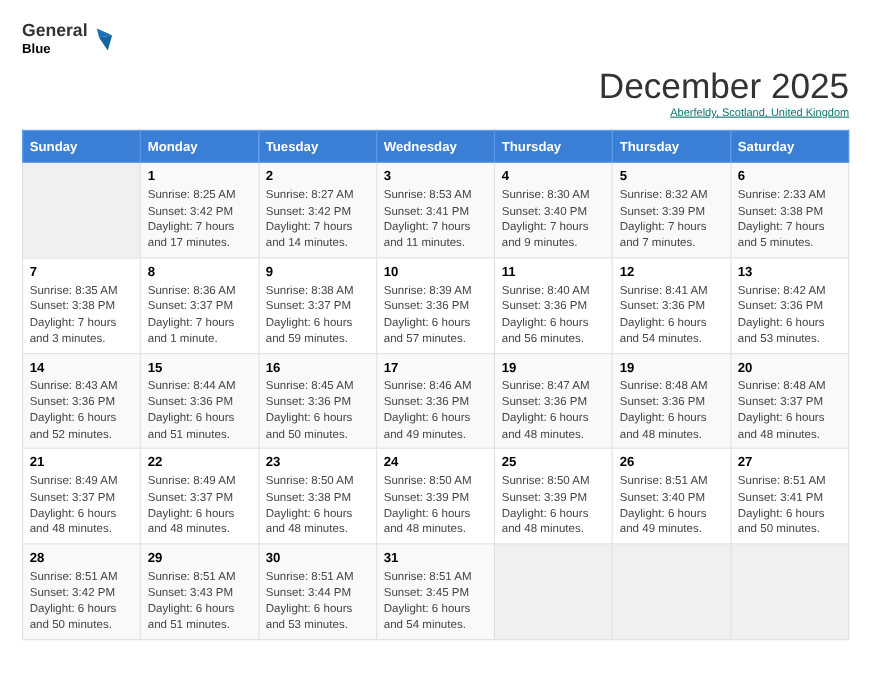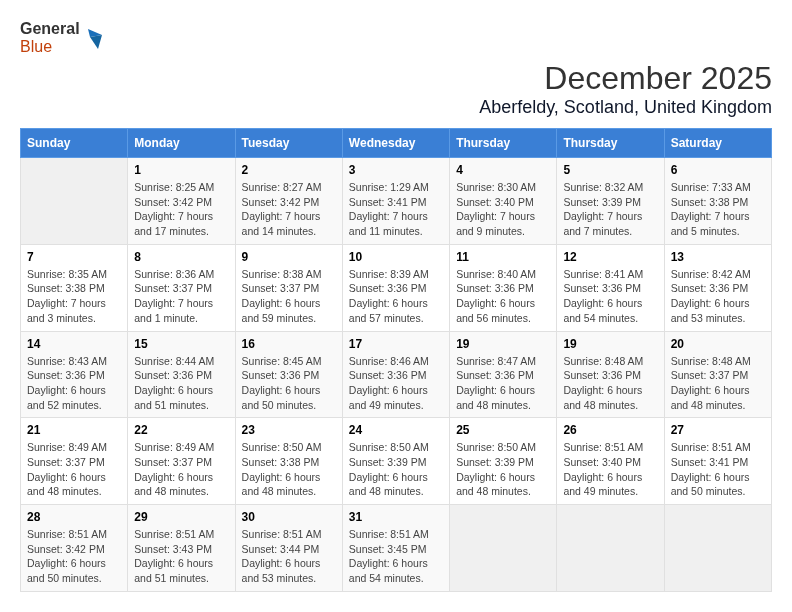--- a/index.html
+++ b/index.html
@@ -24,22 +24,23 @@
     .title-section {
       text-align: right;
     }
     .main-title {
       font-size: 32px;
       font-weight: normal;
       color: #333;
       margin-top: 40px;
     }
     .subtitle {
-      font-size: 18px;
-      color: #0f172a;
+      font-size: 10px;
+      color: #0f766e;
+      text-decoration: underline;
     }
     table {
       width: 100%;
       border-collapse: collapse;
       font-size: 11px;
       border-radius: 16px;
     }
     thead tr {
       background-color: #3a7fd5;
       color: #fff;
@@ -82,21 +83,21 @@
       background: #f0f0f0 !important;
     }
   </style>
 </head>
 <body>
 
 <div class="header-section">
   <div class="logo">
   <div style="line-height:1.1;">
     <span style="display:block;font-size:16px;font-weight:bold;color:#333;">General</span>
-    <span style="display:block;font-size:16px;font-weight:normal;color:#c2410c;">Blue</span>
+    <span style="display:block;font-size:12px;font-weight:bold;color:#000000;">Blue</span>
   </div>
   <svg width="22" height="22" viewBox="0 0 22 22">
     <polygon points="8,2 22,8 10,10" fill="#1a6fba"></polygon>
     <polygon points="10,10 22,8 18,22" fill="#1565a0"></polygon>
   </svg>
 </div>
   <div class="title-section">
     <div class="main-title">December 2025</div>
     <div class="subtitle">Aberfeldy, Scotland, United Kingdom</div>
   </div>
@@ -129,21 +130,21 @@
         <span class="day-number">2</span>
         <div class="day-info">
           <span>Sunrise: 8:27 AM</span><br>
           <span>Sunset: 3:42 PM</span><br>
           <span>Daylight: 7 hours and 14 minutes.</span>
         </div>
       </td>
         <td>
         <span class="day-number">3</span>
         <div class="day-info">
-          <span>Sunrise: 1:29 AM</span><br>
+          <span>Sunrise: 8:53 AM</span><br>
           <span>Sunset: 3:41 PM</span><br>
           <span>Daylight: 7 hours and 11 minutes.</span>
         </div>
       </td>
         <td>
         <span class="day-number">4</span>
         <div class="day-info">
           <span>Sunrise: 8:30 AM</span><br>
           <span>Sunset: 3:40 PM</span><br>
           <span>Daylight: 7 hours and 9 minutes.</span>
@@ -153,21 +154,21 @@
         <span class="day-number">5</span>
         <div class="day-info">
           <span>Sunrise: 8:32 AM</span><br>
           <span>Sunset: 3:39 PM</span><br>
           <span>Daylight: 7 hours and 7 minutes.</span>
         </div>
       </td>
         <td>
         <span class="day-number">6</span>
         <div class="day-info">
-          <span>Sunrise: 7:33 AM</span><br>
+          <span>Sunrise: 2:33 AM</span><br>
           <span>Sunset: 3:38 PM</span><br>
           <span>Daylight: 7 hours and 5 minutes.</span>
         </div>
       </td>
       </tr>
       <tr>
         <td>
         <span class="day-number">7</span>
         <div class="day-info">
           <span>Sunrise: 8:35 AM</span><br>

